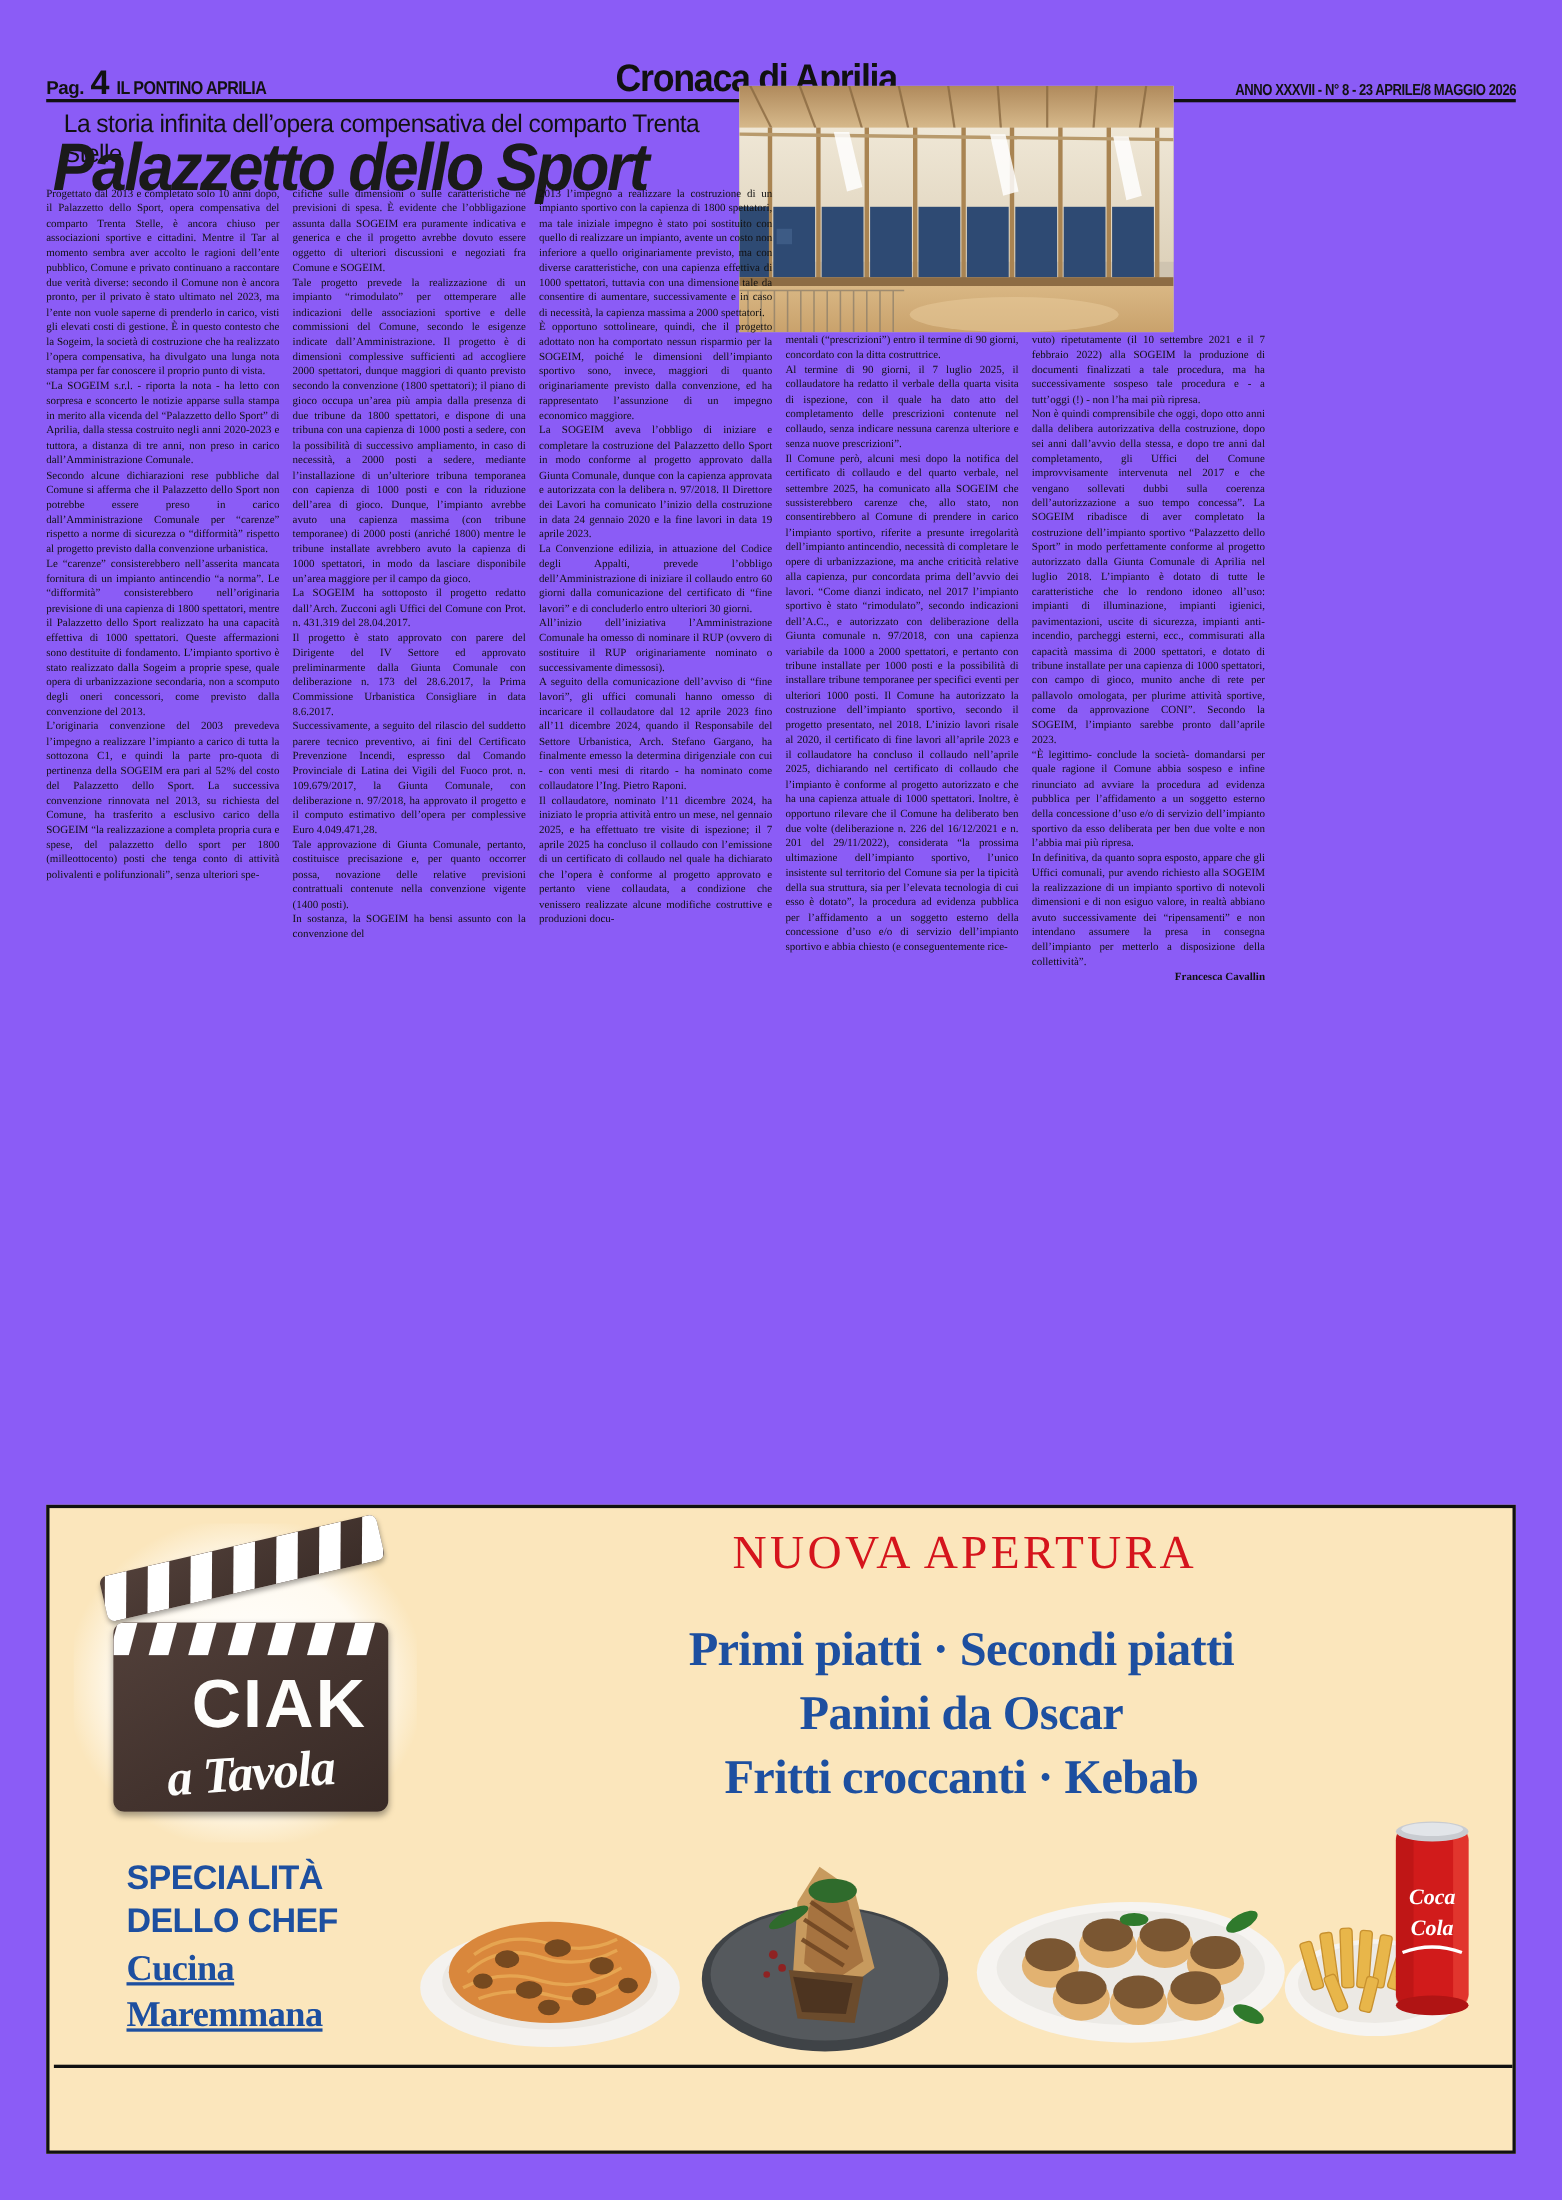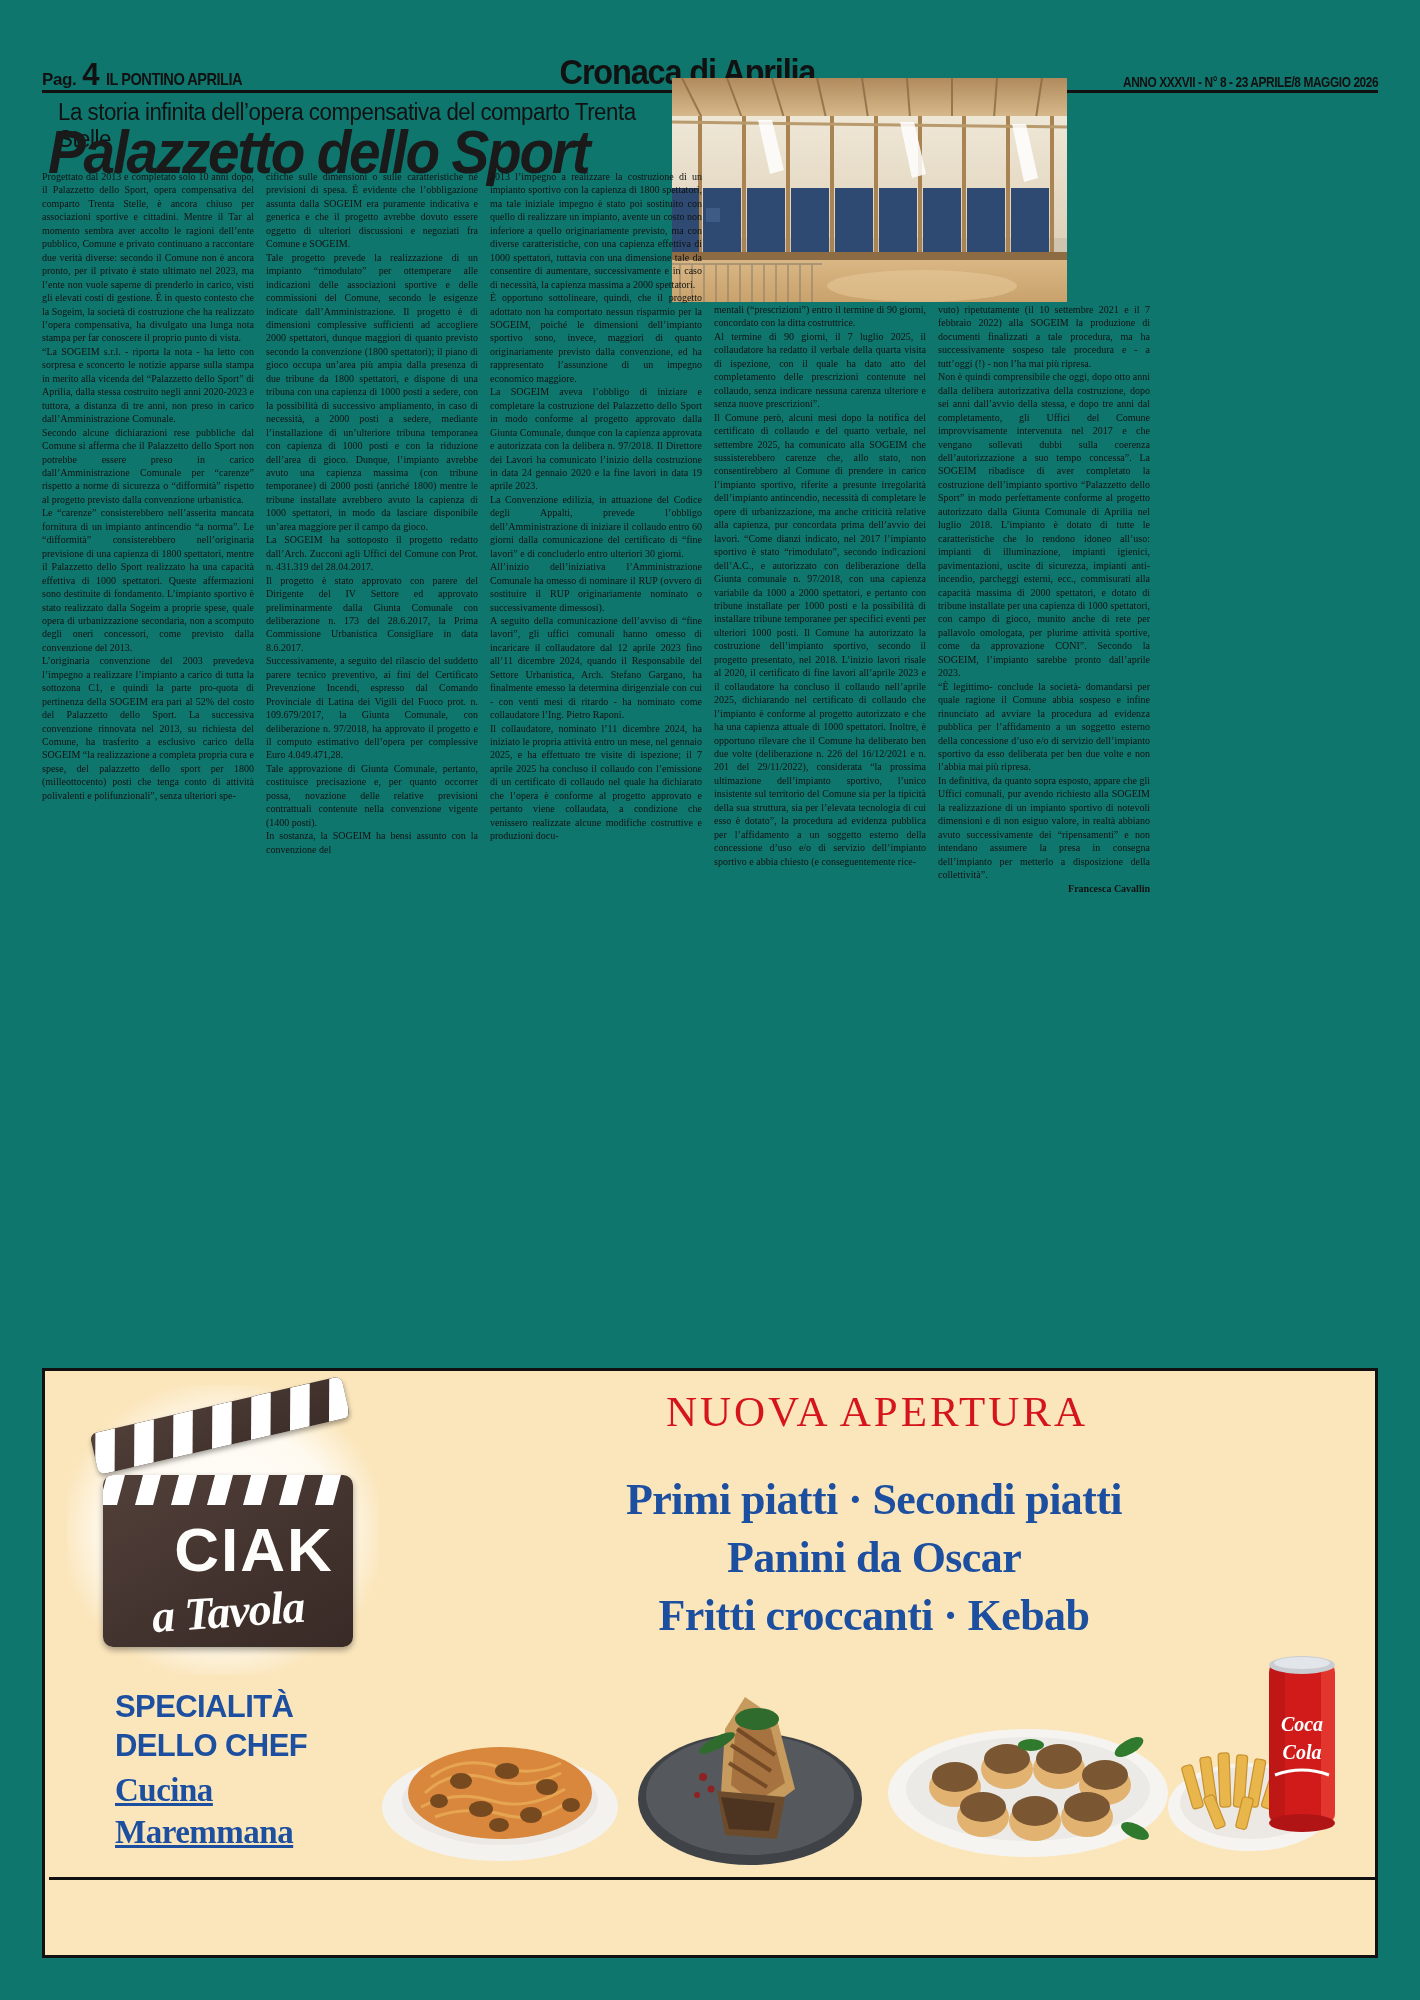--- a/index.html
+++ b/index.html
@@ -1,17 +1,17 @@
 <!DOCTYPE html>
 <html><head>
 <meta charset="utf-8">
 <style>
   html,body{margin:0;padding:0;background:#fff;}
   body{width:1420px;height:2000px;font-family:"Liberation Serif",serif;overflow:hidden;}
-  .page{position:relative;width:1420px;height:2000px;background:#0f766e;}
+  .page{position:relative;width:1420px;height:2000px;background:#8b5cf6;}
 
   
   .masthead{position:absolute;left:42px;top:48px;width:1336px;height:42px;
             display:flex;align-items:flex-end;justify-content:space-between;}
   .mh-left{display:flex;align-items:baseline;gap:6px;font-family:"Liberation Sans",sans-serif;}
   .mh-pag{font-size:17px;font-weight:700;color:#111;letter-spacing:-0.4px;}
   .mh-num{font-size:31px;font-weight:700;color:#111;line-height:1;}
   .mh-paper{font-size:17px;font-weight:700;color:#111;letter-spacing:-0.6px;transform:scaleX(0.86);transform-origin:left bottom;}
   .mh-center{font-family:"Liberation Sans",sans-serif;font-size:35px;font-weight:700;
              color:#111;letter-spacing:-1.3px;transform:scaleX(0.93);position:absolute;

